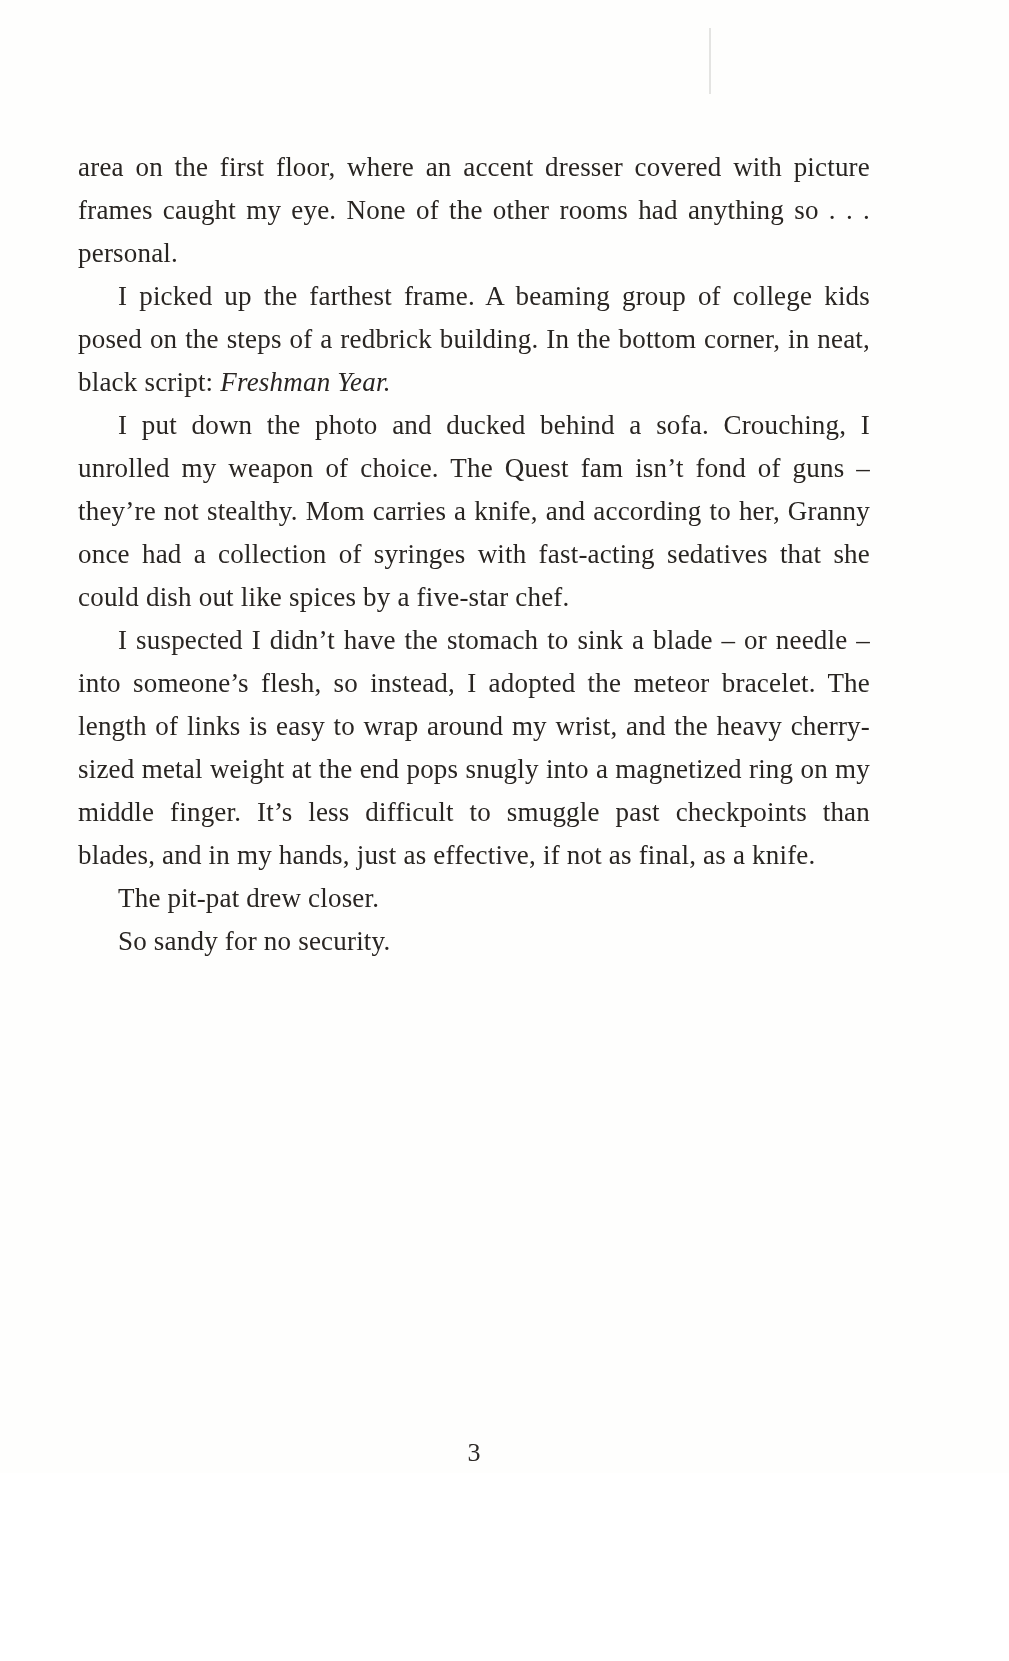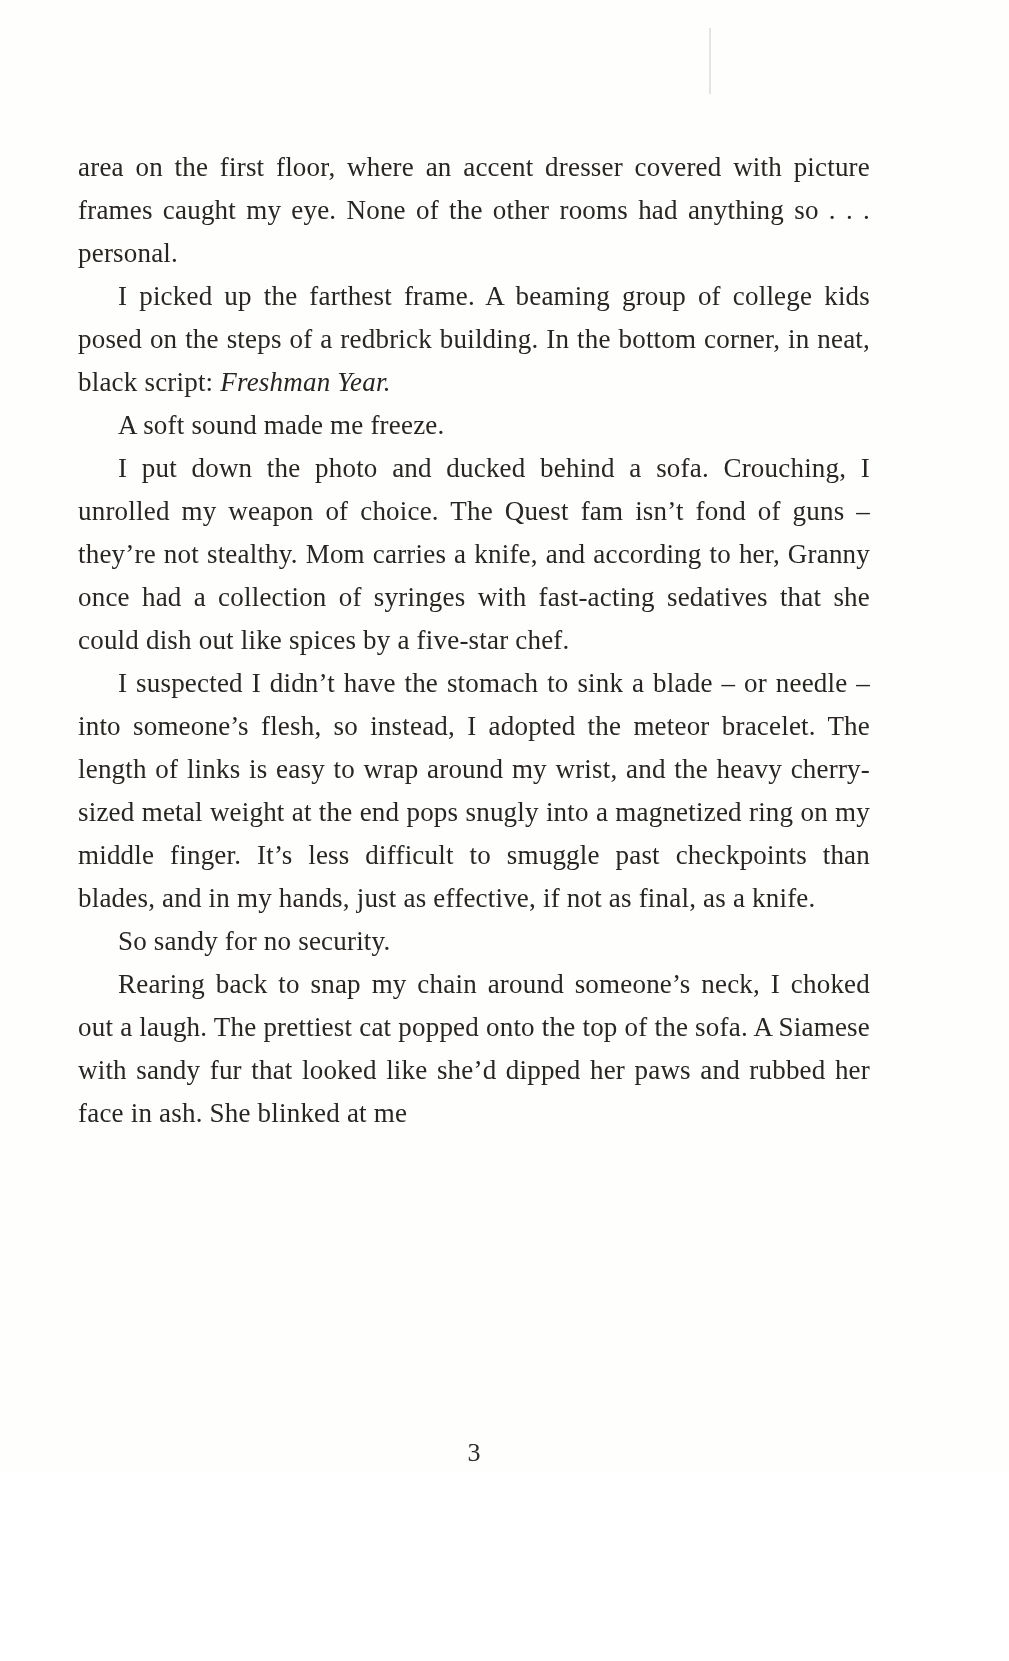--- a/index.html
+++ b/index.html
@@ -86,30 +86,29 @@
 <body>
 
 <div class="page">
 
   <div class="body-text">
     <p class="no-indent">area on the first floor, where an accent dresser covered with picture frames caught my eye. None of the other rooms had anything so . . . personal.</p>
 
     <p><span>I picked up the farthest frame. A beaming group of college kids posed on the steps of a redbrick building. In the bottom corner, in neat, black script: </span><em>Freshman Year.</em></p>
 
 
-    <p>A soft sound made me freeze.</p>
 
     <p>I put down the photo and ducked behind a sofa. Crouching, I unrolled my weapon of choice. The Quest fam isn’t fond of guns – they’re not stealthy. Mom carries a knife, and according to her, Granny once had a collection of syringes with fast-acting sedatives that she could dish out like spices by a five-star chef.</p>
 
     <p>I suspected I didn’t have the stomach to sink a blade – or needle – into someone’s flesh, so instead, I adopted the meteor bracelet. The length of links is easy to wrap around my wrist, and the heavy cherry-sized metal weight at the end pops snugly into a magnetized ring on my middle finger. It’s less difficult to smuggle past checkpoints than blades, and in my hands, just as effective, if not as final, as a knife.</p>
 
+    <p>The pit-pat drew closer.</p>
 
     <p>So sandy for no security.</p>
 
-    <p>Rearing back to snap my chain around someone’s neck, I choked out a laugh. The prettiest cat popped onto the top of the sofa. A Siamese with sandy fur that looked like she’d dipped her paws and rubbed her face in ash. She blinked at me</p>
   </div>
 
   <div class="page-number">3</div>
 
   <div class="artifact artifact-top-edge"></div>
   <div class="artifact artifact-tick"></div>
   <div class="artifact artifact-bottom-line-1"></div>
   <div class="artifact artifact-bottom-line-2"></div>
 
 </div>

